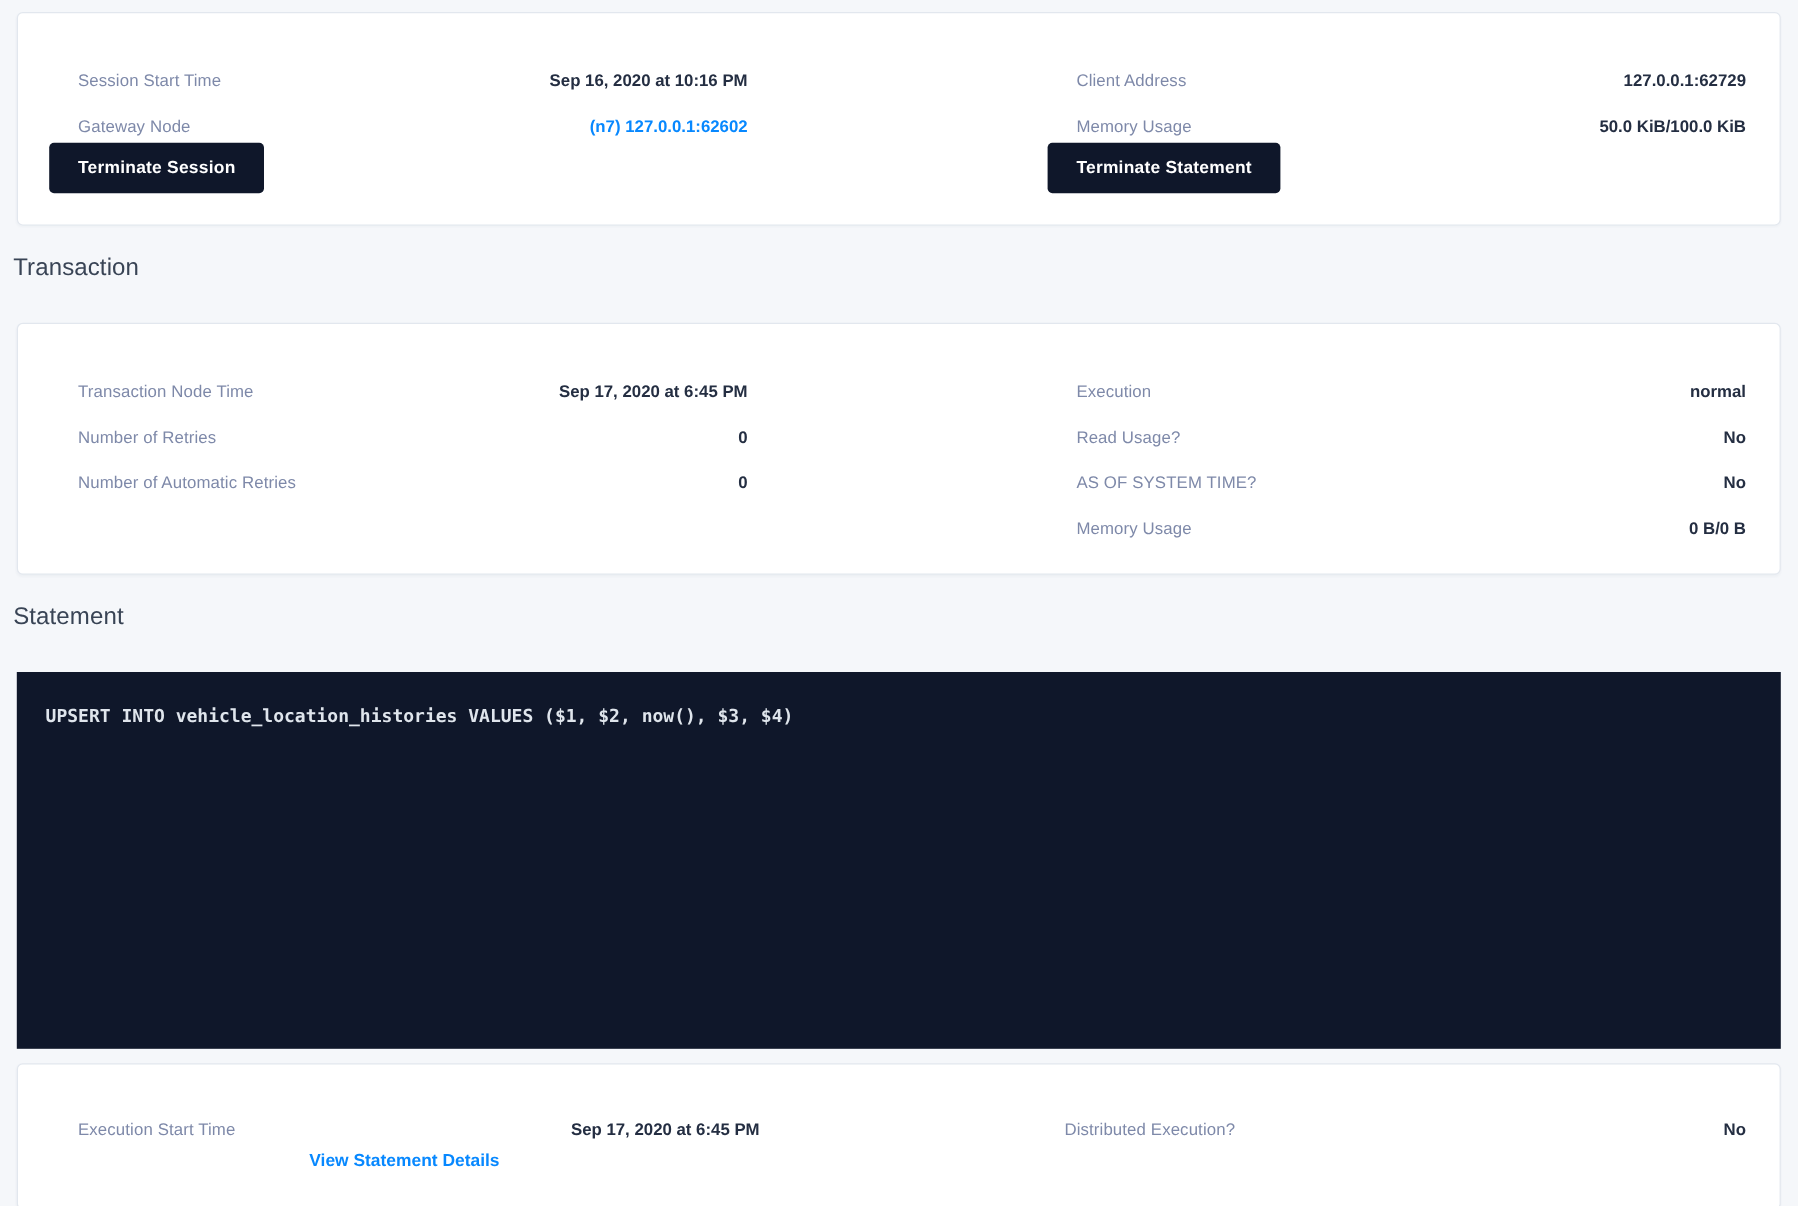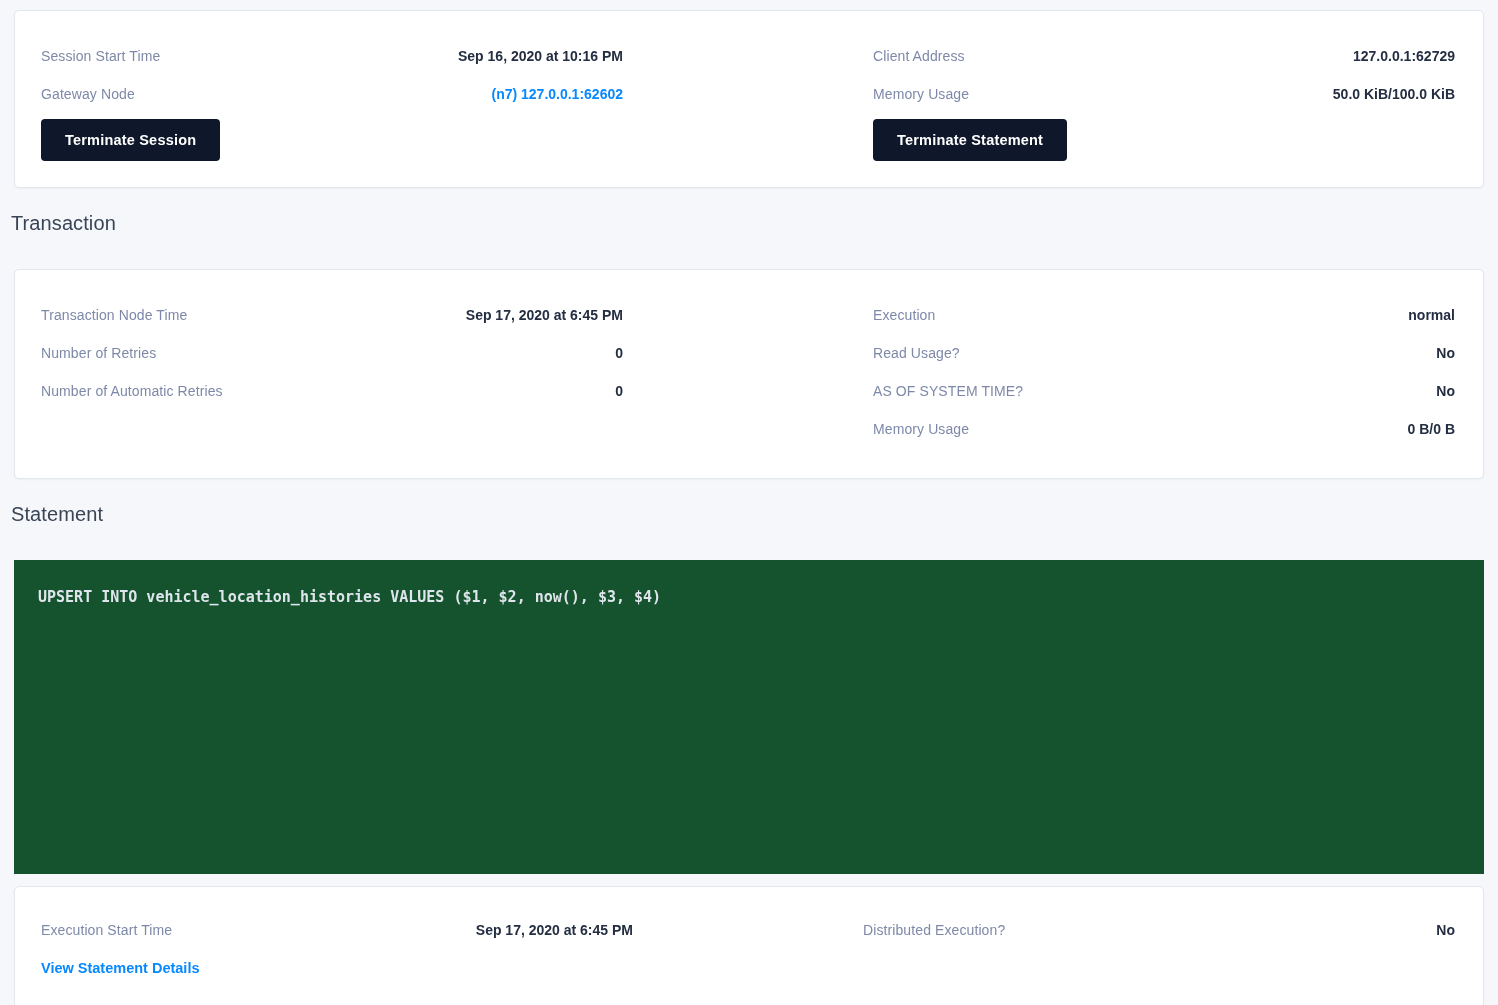--- a/index.html
+++ b/index.html
@@ -21,23 +21,24 @@
   .card-cols {
     display: flex;
     justify-content: space-between;
     padding: 26px 28px 0 26px;
   }
   .col { width: 582px; }
   .exec .col { width: 592px; }
 
   .kv-row {
     display: flex;
-    align-items: center;
+    align-items: flex-end;
     justify-content: space-between;
     height: 38px;
+    margin-left: 24px;
   }
   .kv-label {
     font-size: 14px;
     color: #7e89a9;
     letter-spacing: 0.1px;
   }
   .kv-value {
     font-size: 14px;
     font-weight: bold;
     color: #242e42;
@@ -74,35 +75,35 @@
   h2.section-heading {
     font-size: 20px;
     line-height: 24px;
     font-weight: normal;
     color: #394455;
     margin: 23px 0 34px -3px;
     letter-spacing: 0.1px;
   }
 
   .code-block {
-    background: #14532d;
+    background: #0f172a;
     height: 314px;
     padding: 28px 24px;
     margin-top: 0;
   }
   .code-block pre {
     font-family: "DejaVu Sans Mono", "Liberation Mono", monospace;
     font-size: 15px;
     font-weight: bold;
     color: #dfe5ec;
     white-space: pre-wrap;
     letter-spacing: 0px;
   }
 
-  .link-row { margin-top: 2px; height: 34px; display: flex; align-items: center; }
+  .link-row { margin-top: 2px; height: 34px; display: flex; align-items: center; justify-content: center; }
   .link-row .link { font-size: 14.5px; }
 </style>
 </head>
 <body>
 
 <div class="page">
 
   <section class="card summary-card">
     <div class="card-cols">
       <div class="col">

